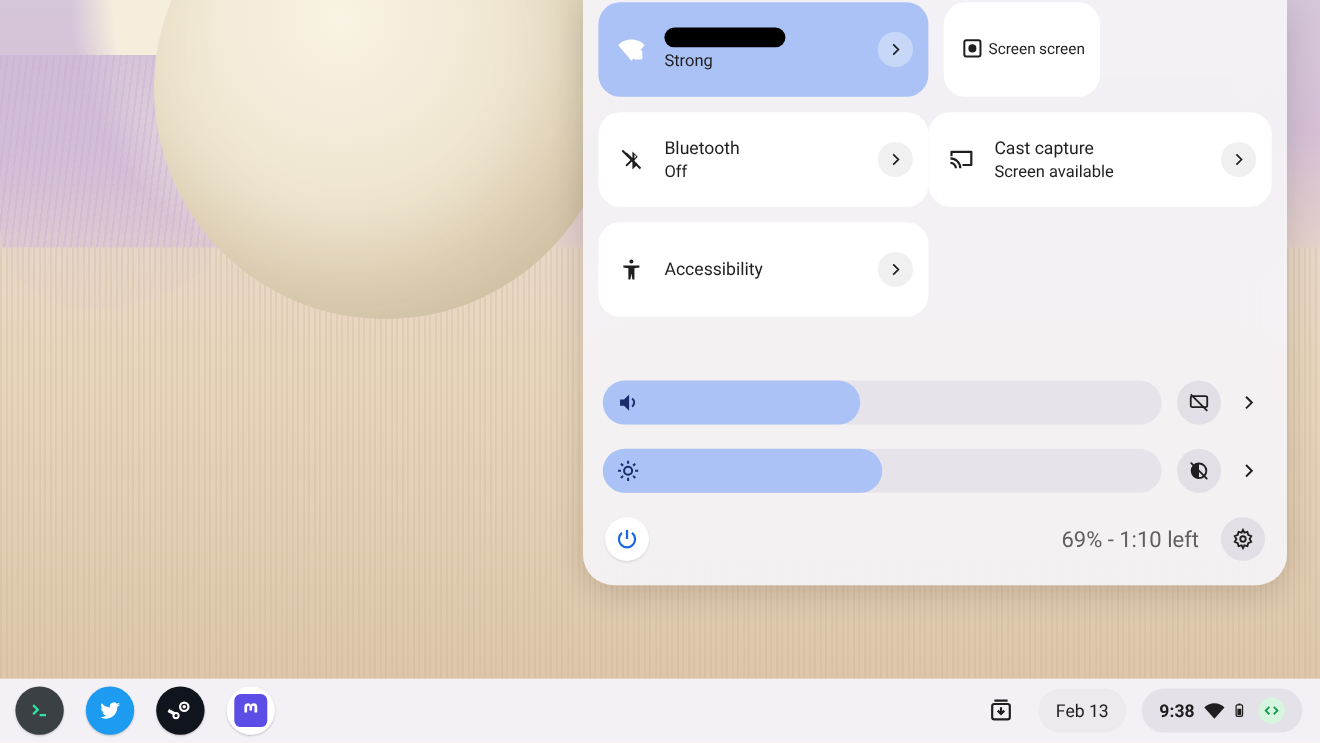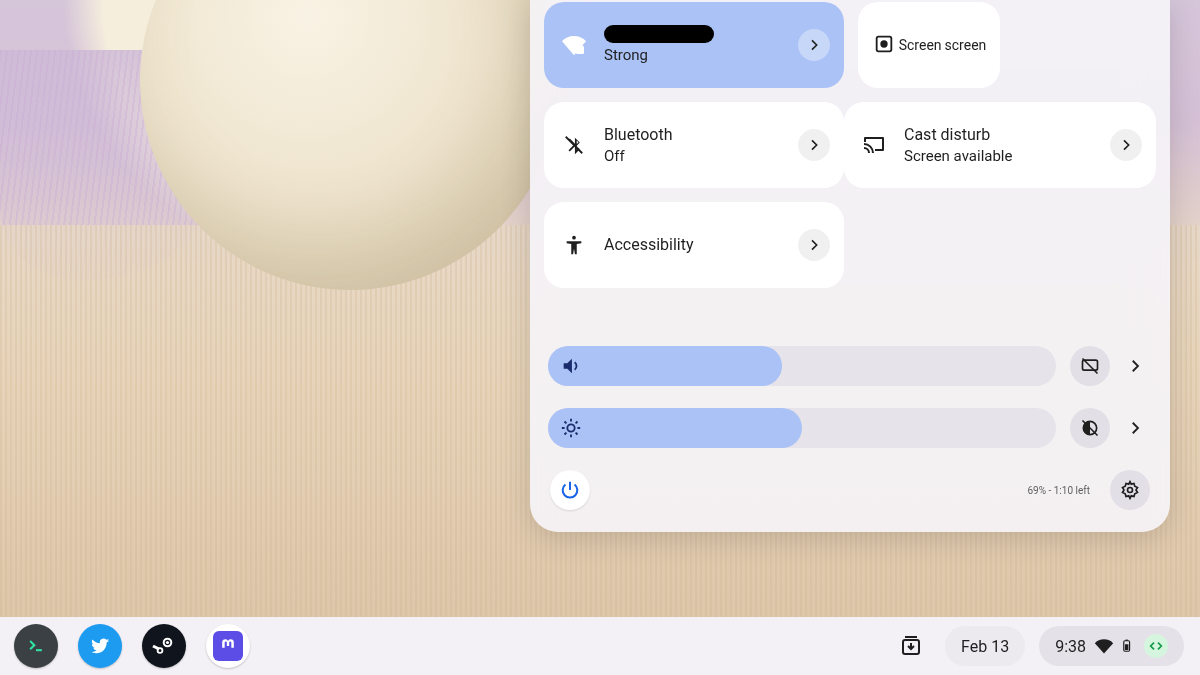--- a/index.html
+++ b/index.html
@@ -130,21 +130,21 @@
     padding: 22px 10px 8px 10px;
   }
   .power-btn {
     width:40px; height:40px; border-radius:50%;
     background:#fff;
     display:flex; align-items:center; justify-content:center;
     cursor:pointer;
     color:#1a63e8;
     box-shadow: 0 1px 2px rgba(0,0,0,.12);
   }
-  .battery-text { font-size:10px; color:#5f5f5f; margin-right:6px;}
+  .battery-text { font-size:20px; color:#5f5f5f; margin-right:6px;}
   .settings-btn {
     width:40px; height:40px; border-radius:50%;
     background:#e2dfe6;
     display:flex; align-items:center; justify-content:center;
     cursor:pointer;
   }
   .qs-footer .right { display:flex; align-items:center; gap:14px;}
 
   
   .shelf {
@@ -163,21 +163,21 @@
   .shelf-spacer { flex:1; }
   .shelf-right { display:flex; align-items:center; gap:14px; padding-right:6px;}
   .shelf-chip {
     height:40px; padding: 0 16px;
     border-radius:20px;
     background:#eceaef;
     display:flex; align-items:center; gap:8px;
     font-size:16px; color:#1f1f1f;
     cursor:pointer;
   }
-  .shelf-chip.strong { background:#e4e1e8; }
+  .shelf-chip.strong { background:#e4e1e8;font-weight:bold; }
   .shelf-icon-btn {
     width:40px; height:40px; border-radius:50%;
     display:flex; align-items:center; justify-content:center;
     cursor:pointer;
   }
 
   .redact {
     width:110px; height:18px;
     background:#000;
     border-radius:10px;
@@ -251,21 +251,21 @@
     </div>
 
     <div class="tile wide">
       <span class="ticon">
         <svg viewBox="0 0 24 24" width="24" height="24" fill="#1f1f1f">
             <path d="M3 4h18a1 1 0 011 1v12a1 1 0 01-1 1h-8v-2h7V6H4v3H2V5a1 1 0 011-1z"></path>
             <path d="M2 18a6 6 0 016 6H6a4 4 0 00-4-4v-2zM2 14a10 10 0 0110 10h-2A8 8 0 002 16v-2z" transform="translate(0 -4)"></path>
           </svg>
       </span>
       <div class="tlabels">
-        <div>Cast disturb</div>
+        <div>Cast capture</div>
         <div class="sub">Screen available</div>
       </div>
       <span class="chev">
         <svg viewBox="0 0 24 24" width="16" height="16" fill="none" stroke="#1f1f1f" stroke-width="2.4">
             <path d="M9 5l7 7-7 7"></path>
           </svg>
       </span>
     </div>
   </div>
 

